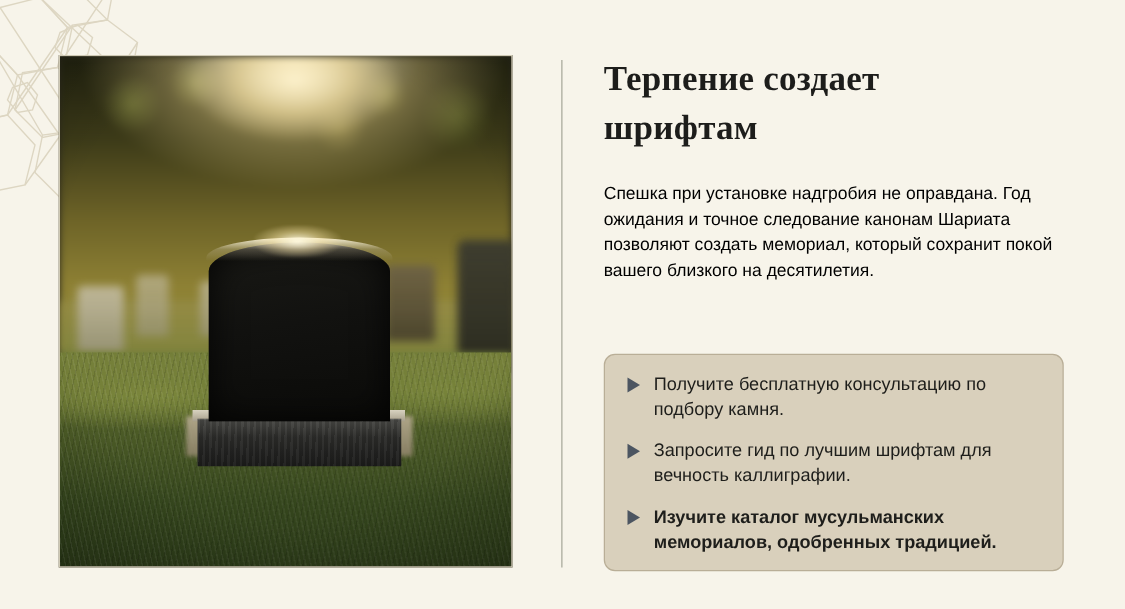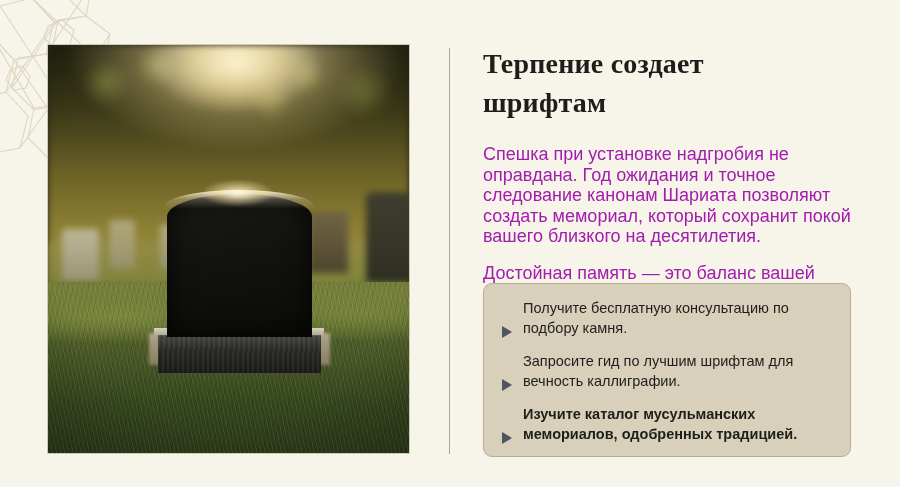--- a/index.html
+++ b/index.html
@@ -196,44 +196,44 @@
     font-size: 28px;
     line-height: 39px;
     color: #1d1d1b;
     letter-spacing: 0.2px;
     margin: 0 0 22px 0;
     max-width: 300px;
   }
 
   .para {
     font-family: "Liberation Sans", sans-serif;
-    font-size: 18px;
+    font-size: 14px;
     line-height: 20.5px;
-    color: #a21caf;
+    color: #000000;
     margin: 0 0 16px 0;
     max-width: 372px;
   }
   .para.last { margin-bottom: 18px; }
 
   
   #bullet-card {
     position: absolute;
     left: 483px;
     top: 283px;
     width: 368px;
     height: 174px;
     box-sizing: border-box;
     background: #d9d0bc;
     border: 1px solid #b9ae97;
     border-radius: 9px;
     padding: 14px 18px 12px 16px;
   }
   .bullet-row {
     display: flex;
-    align-items: flex-end;
+    align-items: flex-start;
     margin-bottom: 13px;
   }
   .bullet-row:last-child { margin-bottom: 0; font-weight: bold; }
   .tri {
     flex: 0 0 auto;
     width: 0; height: 0;
     border-left: 10px solid #4c5561;
     border-top: 6.5px solid transparent;
     border-bottom: 6.5px solid transparent;
     margin: 4px 11px 0 2px;
@@ -288,21 +288,20 @@
       <div class="ph-flare"></div>
       <div class="ph-vignette"></div>
     </div>
   </div>
 
   <div id="divider"></div>
 
   <div id="content">
     <h1 id="title">Терпение создает шрифтам</h1>
     <p class="para">Спешка при установке надгробия не оправдана. Год ожидания и точное следование канонам Шариата позволяют создать мемориал, который сохранит покой вашего близкого на десятилетия.</p>
-    <p class="para last">Достойная память — это баланс вашей любви и профессионализма мастера.</p>
   </div>
 
   <div id="bullet-card">
     <div class="bullet-row">
       <span class="tri"></span>
       <span class="bullet-text">Получите бесплатную консультацию по подбору камня.</span>
     </div>
     <div class="bullet-row">
       <span class="tri"></span>
       <span class="bullet-text">Запросите гид по лучшим шрифтам для вечность каллиграфии.</span>

